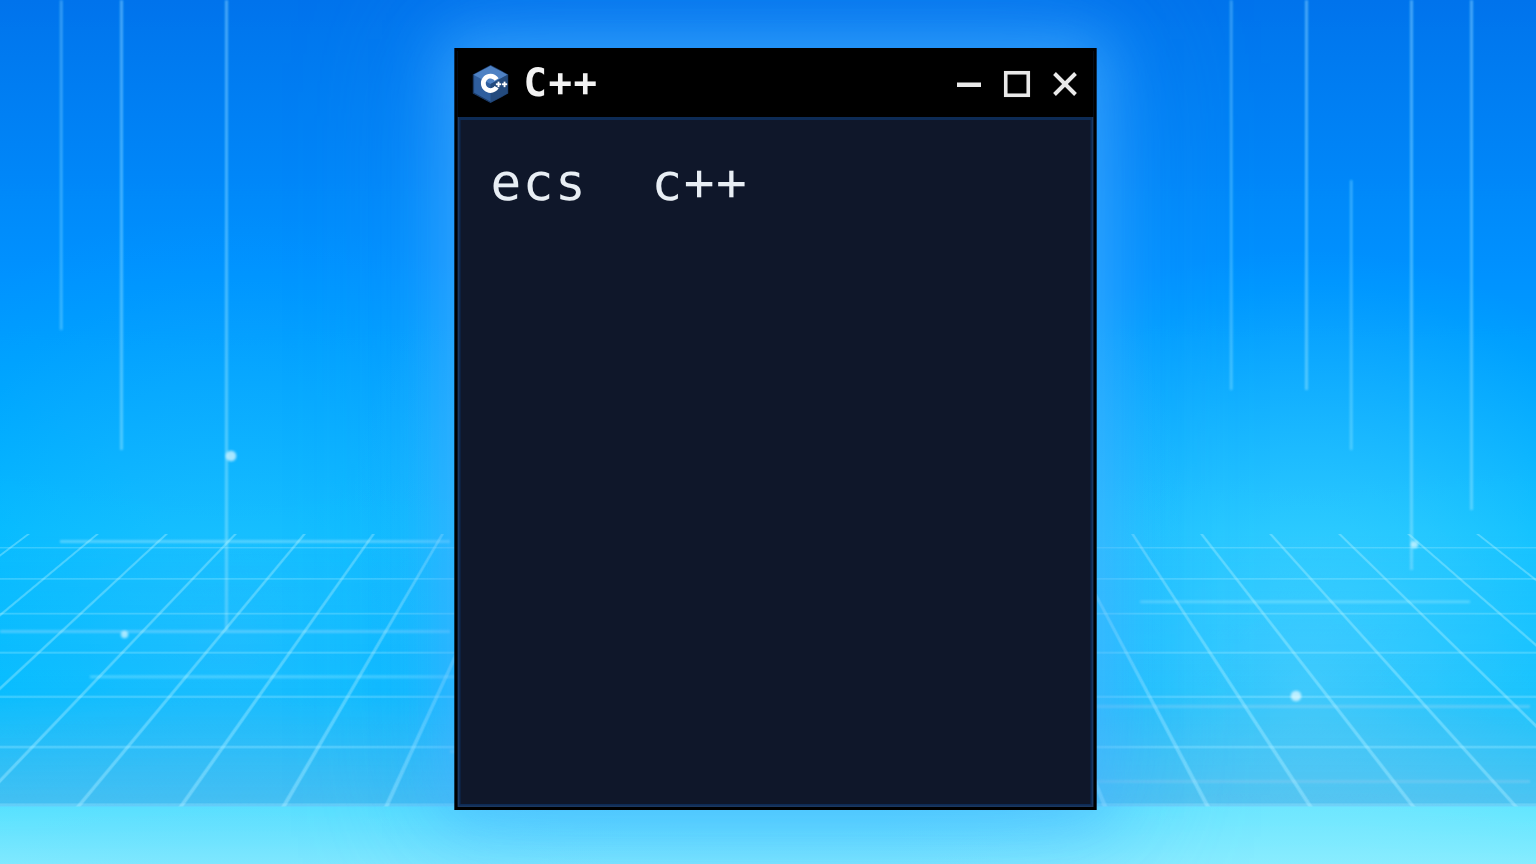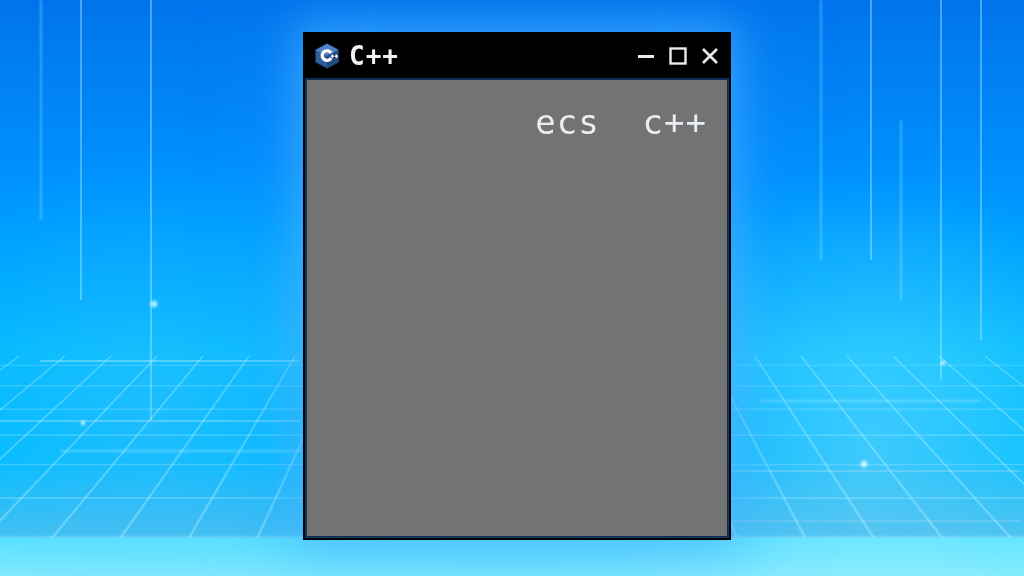--- a/index.html
+++ b/index.html
@@ -134,23 +134,22 @@
     .ctrl {
       width: 22px; height: 22px;
       display: inline-flex; align-items: center; justify-content: center;
       cursor: pointer;
     }
     .ctrl svg { display: block; }
     
     .client {
       position: absolute;
       left: 2px; right: 2px; top: 46px; bottom: 2px;
-      background: #737373;
+      background: #0f172a;
       padding: 22px 20px;
-      text-align: right;
     }
     
     .content-text {
       font-family: "Consolas","DejaVu Sans Mono","Menlo",monospace;
       font-size: 34px;
       color: #e8eef4;
       letter-spacing: 1px;
       white-space: pre;
     }
   </style>

